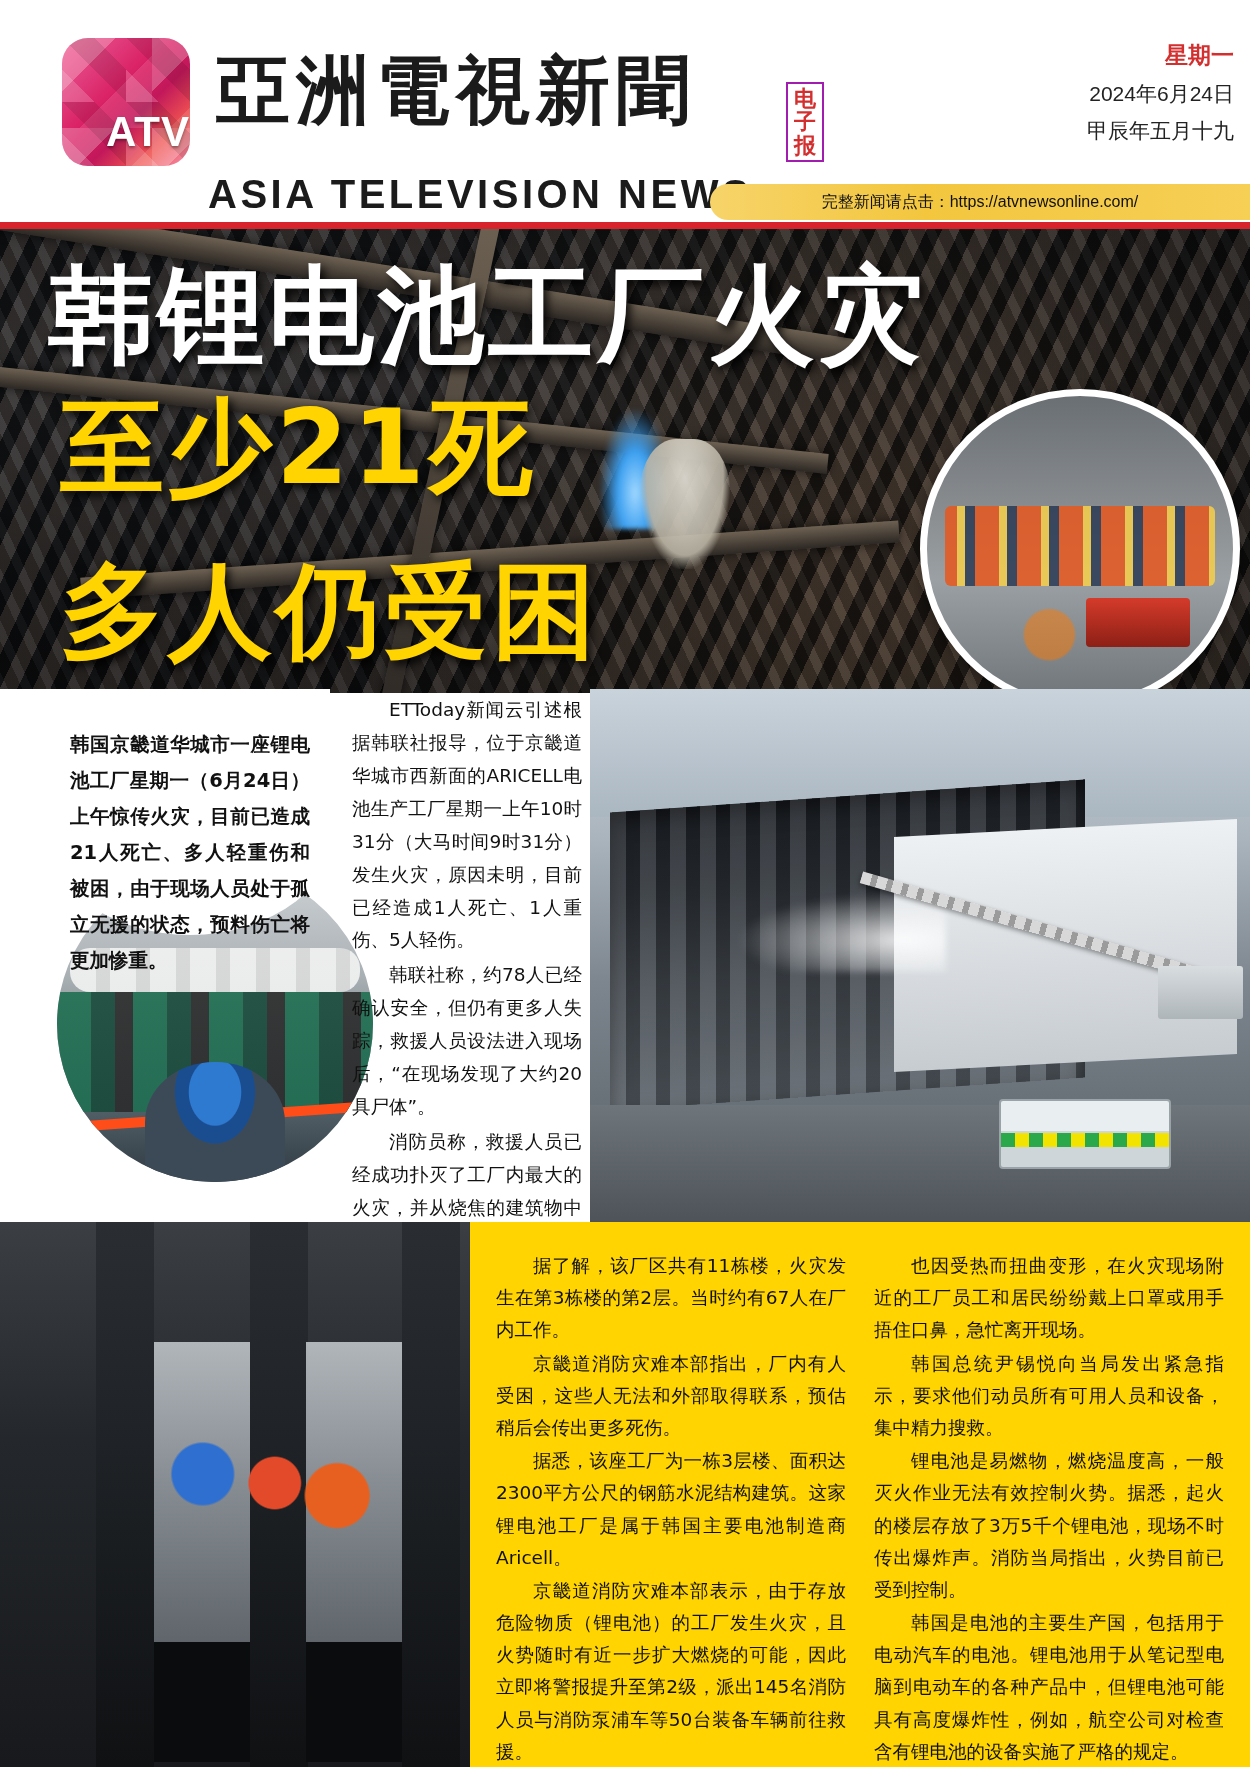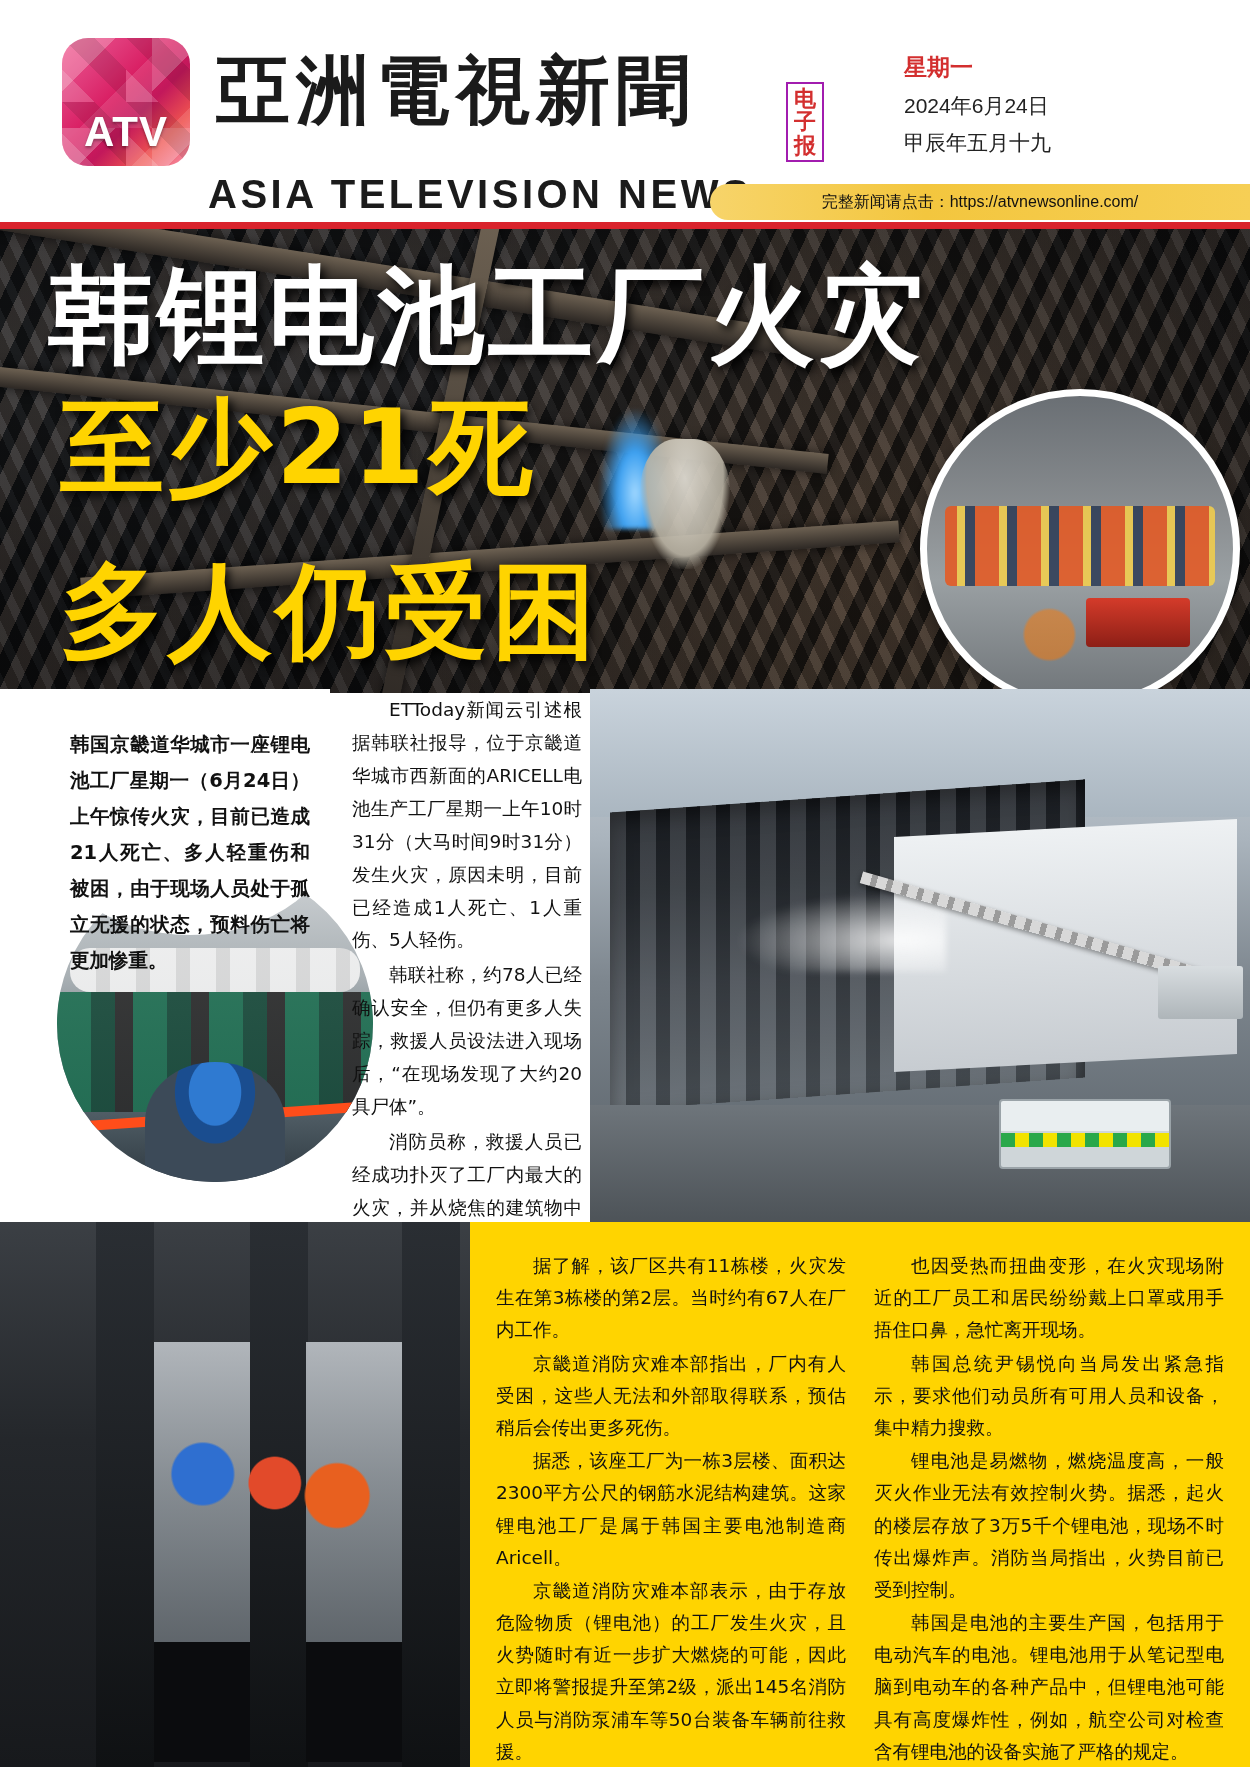--- a/index.html
+++ b/index.html
@@ -31,21 +31,21 @@
   }
   .logo-box .facets {
     position: absolute; inset: 0;
     background:
       linear-gradient(45deg, rgba(255,255,255,.18) 0 25%, transparent 25% 50%, rgba(0,0,0,.10) 50% 75%, transparent 75%),
       linear-gradient(135deg, rgba(255,255,255,.25) 0 30%, transparent 30% 60%, rgba(255,255,255,.12) 60%);
     background-size: 64px 64px, 90px 90px;
   }
   .logo-box .atv {
     position: absolute; left: 0; right: 0; bottom: 10px;
-    text-align: center;
+    text-align: right;
     color: #ffffff;
     font-weight: bold;
     font-size: 42px;
     letter-spacing: 1px;
     font-family: "Liberation Sans", sans-serif;
     text-shadow: 0 2px 3px rgba(0,0,0,.35);
   }
   .title-cn {
     position: absolute; left: 216px; top: 42px;
     font-size: 74px; font-weight: bold; color: #1b1b1b;
@@ -65,23 +65,23 @@
     width: 38px; height: 80px;
     border: 2px solid #a21caf;
     color: #d32f2f;
     font-size: 22px; font-weight: bold;
     display: flex; align-items: center; justify-content: center;
     line-height: 1.05;
     text-align: center;
     padding: 3px;
   }
   .date-block {
-    position: absolute; right: 16px; top: 52px;
+    position: absolute; right: 16px; top: 40px;
     width: 330px;
-    text-align: left;
+    text-align: right;
     color: #222;
   }
   .date-block .weekday { color: #d32f2f; font-weight: bold; font-size: 23px; margin-bottom: 9px; }
   .date-block .gdate { font-size: 21px; margin-bottom: 9px; }
   .date-block .ldate { font-size: 21px; }
   .linkbar {
     position: absolute; right: 0; top: 184px;
     width: 540px; height: 36px;
     background: linear-gradient(90deg,#f7d46a 0%, #f3c63e 40%, #f6cf55 100%);
     border-top-left-radius: 18px;

